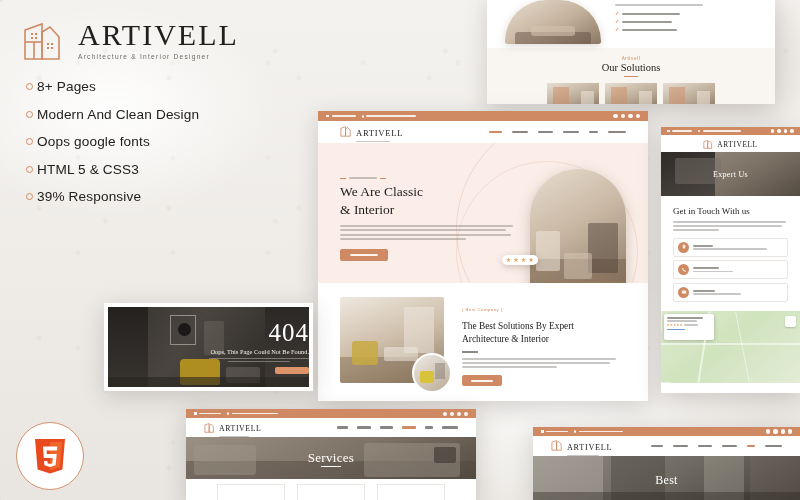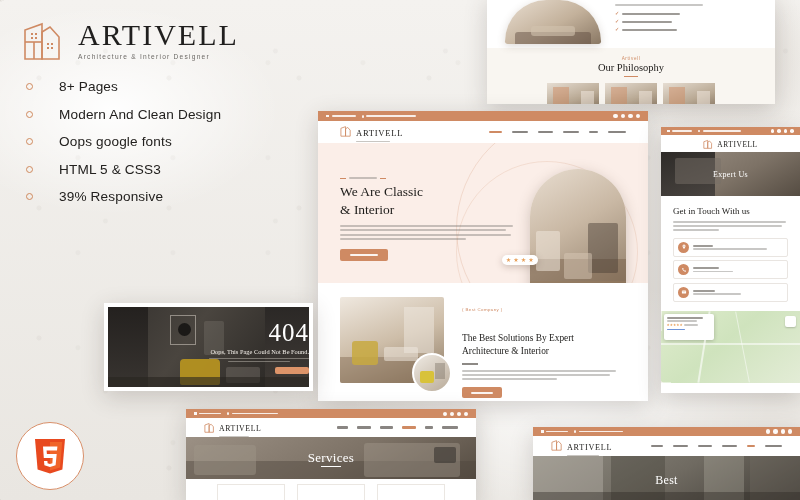--- a/index.html
+++ b/index.html
@@ -43,21 +43,21 @@
     font-size:6.6px; letter-spacing:1.25px; color:#6d6a66; margin-top:3px;
     text-transform:none; white-space:nowrap;
   }
   h1#headline{
     font-family:"Liberation Serif", serif;
     font-size:25.5px; line-height:1.30; color:#1a1917; font-weight:700;
     margin-top:22px; letter-spacing:.1px;
   }
   ul#features{ list-style:none; margin-top:17px; }
   ul#features li{
-    display:flex; align-items:center; gap:26px;
+    display:flex; align-items:center; gap:4px;
     font-size:13.6px; color:#23211f; margin-bottom:12.5px; letter-spacing:.15px;text-align:center;
   }
   .bullet{
     width:7px; height:7px; border:1.4px solid #d08a5e; border-radius:50%;
     flex:none; margin-left:4px;
   }
   
   #html5{
     position:absolute; left:16px; top:422px; width:68px; height:68px;
     border-radius:50%; background:#fff; border:1.5px solid #d9906a;
@@ -264,21 +264,21 @@
       </div>
       <div class="chk">
         <b>✓</b>
           <span class="tl" style="width:55px;height:2px;"></span>
       </div>
     </div>
   </div>
 
   <div style="background:#f9f6f1;height:56px;padding-top:8px;text-align:center;">
     <div class="sec-eyebrow" style="font-size:4.6px;letter-spacing:.6px;">Artivell</div>
-    <div class="ser" style="font-size:10.5px;color:#23211f;margin-top:1px;">Our Philosophy</div>
+    <div class="ser" style="font-size:10.5px;color:#23211f;margin-top:1px;">Our Solutions</div>
     <div style="width:14px;height:1.2px;background:#cf8a63;margin:3px auto 6px;"></div>
     <div style="display:flex;gap:6px;justify-content:center;">
       <div class="phil-card" style="width:52px;height:30px;">
         <i style="left:6px;top:4px;width:16px;height:26px;background:rgba(205,140,100,.5);"></i>
         <i style="right:5px;top:8px;width:13px;height:22px;background:rgba(240,232,222,.55);"></i>
       </div>
       <div class="phil-card" style="width:52px;height:30px;">
         <i style="left:6px;top:4px;width:16px;height:26px;background:rgba(205,140,100,.5);"></i>
         <i style="right:5px;top:8px;width:13px;height:22px;background:rgba(240,232,222,.55);"></i>
       </div>
@@ -383,21 +383,21 @@
         <i style="right:10px;top:10px;width:30px;height:46px;background:rgba(240,234,226,.5);"></i>
         <i style="left:44px;bottom:22px;width:34px;height:14px;background:rgba(238,232,222,.55);border-radius:2px;"></i>
       </div>
       <div class="circ-img" style="width:40px;height:40px;position:absolute;right:-4px;bottom:-6px;">
         <i style="left:6px;bottom:8px;width:14px;height:12px;background:#d8c23a;border-radius:2px;"></i>
         <i style="right:5px;top:8px;width:10px;height:16px;background:rgba(120,110,98,.4);"></i>
       </div>
     </div>
     <div style="flex:1;padding-top:10px;">
       <div class="sec-eyebrow" style="font-size:4.4px;letter-spacing:.4px;">( Best Company )</div>
-      <div class="ser" style="font-size:9.4px;color:#1d1c1a;line-height:1.4;margin-top:20px;">
+      <div class="ser" style="font-size:9.4px;color:#1d1c1a;line-height:1.4;margin-top:8px;">
         <div>The Best Solutions By Expert</div>
         <div>Architecture &amp; Interior</div>
       </div>
       <div style="width:16px;height:1.3px;background:#8d8985;margin:5px 0 5px;"></div>
       <div>
         <span class="tl lite" style="width:94%;height:2px;margin-bottom:2.4px;"></span>
         <span class="tl lite" style="width:90%;height:2px;margin-bottom:2.4px;"></span>
         <span class="tl lite" style="width:58%;height:2px;"></span>
       </div>
       <div class="btn-o" style="width:40px;height:11px;margin-top:7px;display:flex;align-items:center;justify-content:center;">

